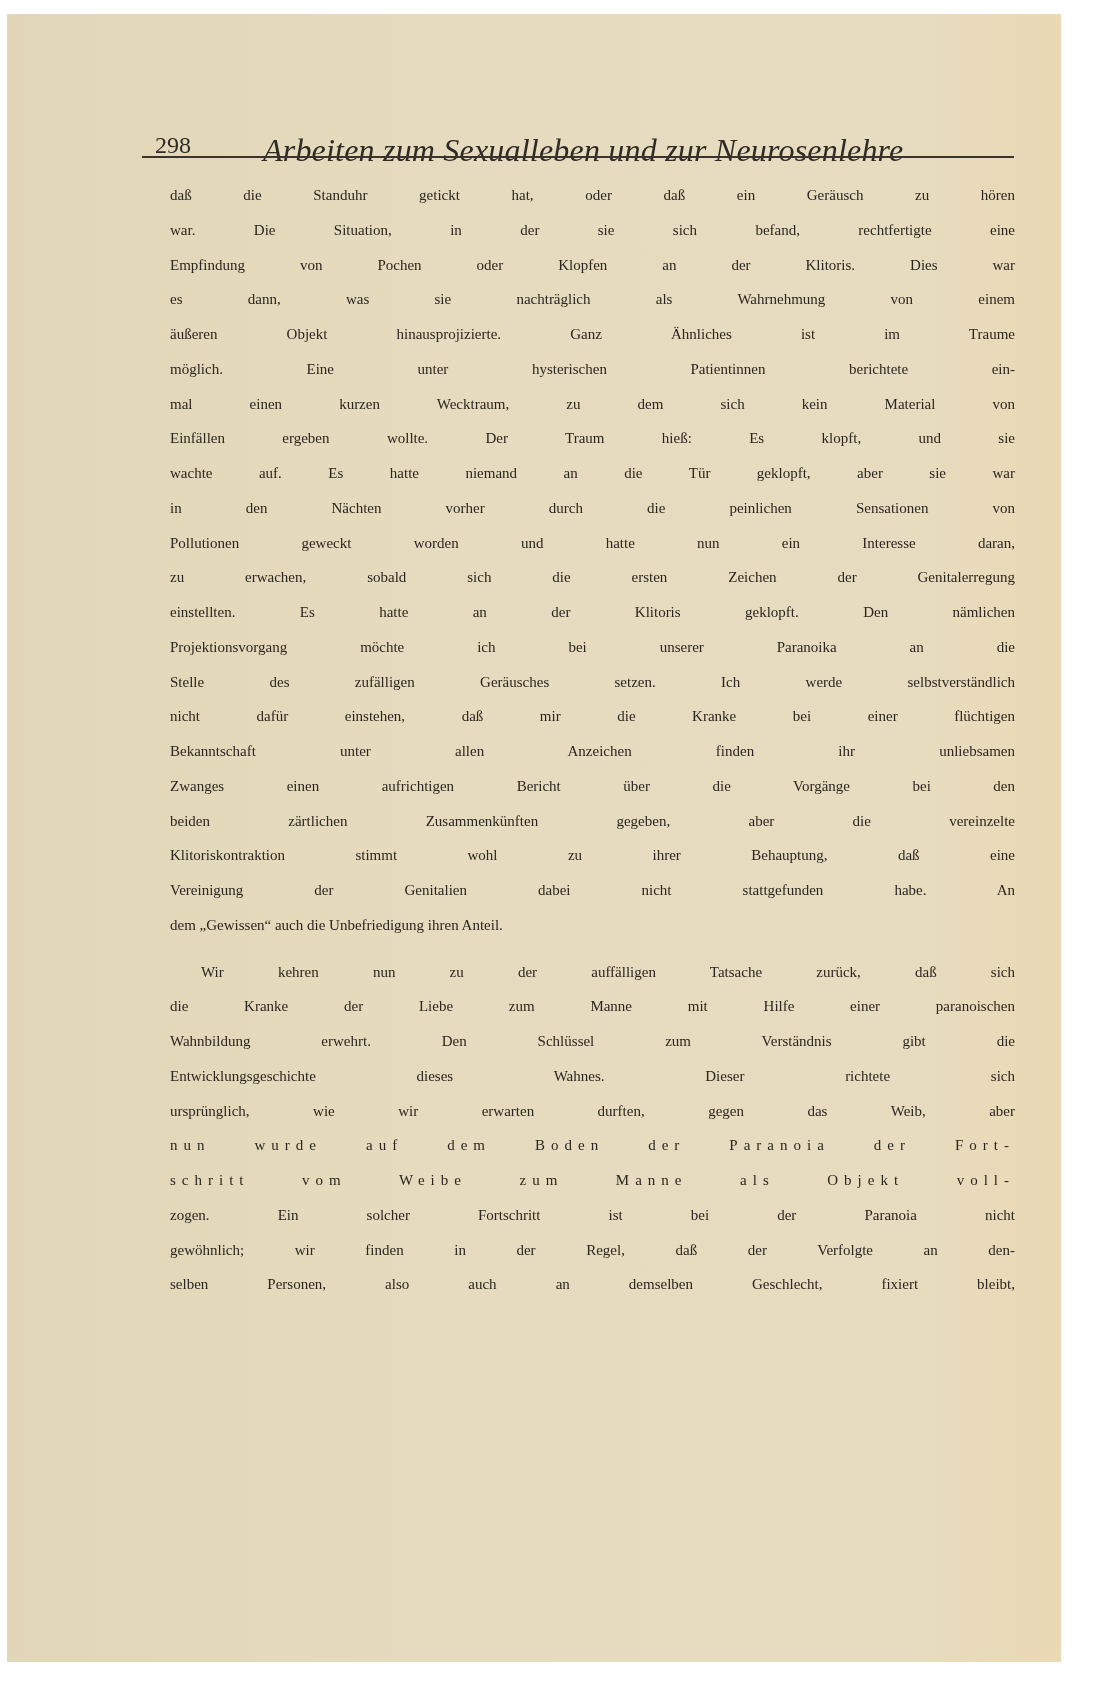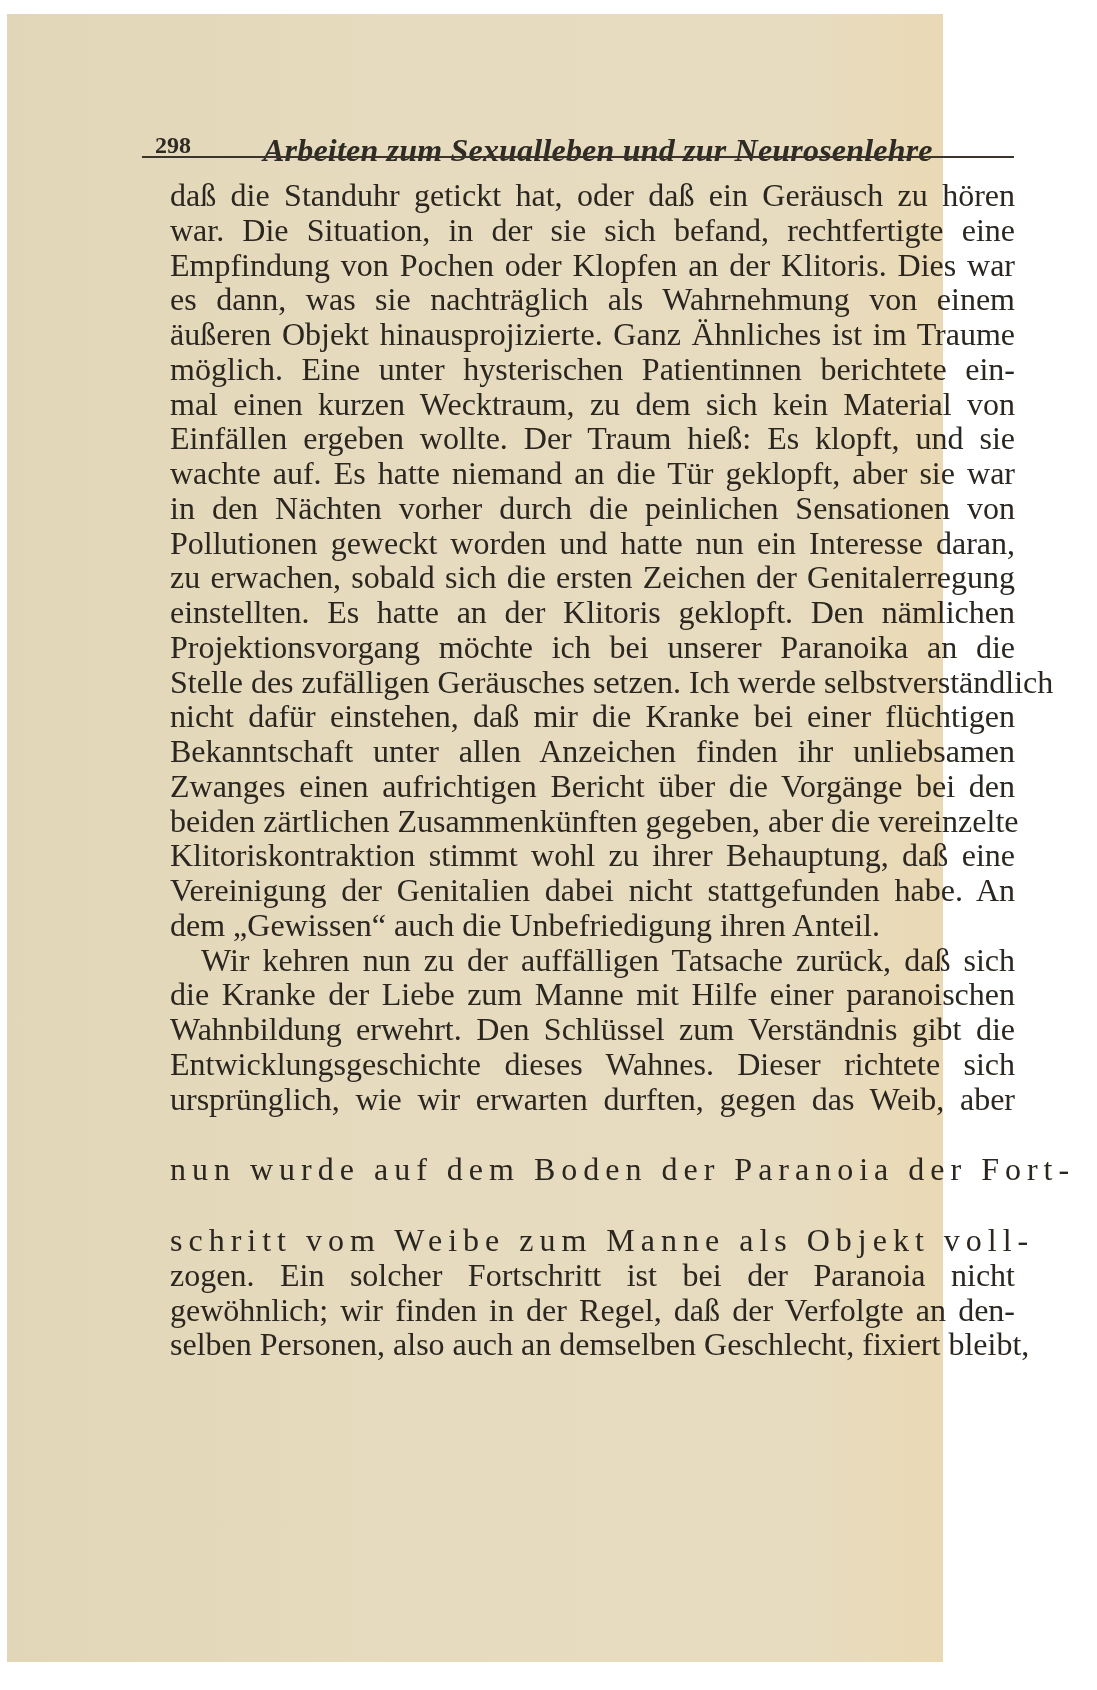--- a/index.html
+++ b/index.html
@@ -1,45 +1,44 @@
 <!DOCTYPE html>
 <html><head>
 <meta charset="utf-8">
 <style>
   html, body { margin: 0; padding: 0; background: #ffffff; }
   body { width: 1097px; height: 1690px; position: relative; overflow: hidden; }
   .page {
-    position: absolute; left: 7px; top: 14px; width: 936px; height: 1648px;
+    position: absolute; left: 7px; top: 14px; width: 1054px; height: 1648px;
     background: linear-gradient(90deg, #e2d6b8 0%, #e6dbbe 40%, #e7dcc0 85%, #ead9b4 100%);
-    font-weight: bold;
   }
   .header {
     position: absolute; left: 148px; top: 112px; width: 860px; height: 40px;
     font-family: "Liberation Serif", serif; color: #2e2a24;
   }
   .page-number {
     position: absolute; left: 0; top: 6px; font-size: 24px;
   }
   .running-title {
     position: absolute; left: 108px; top: 6px; font-size: 32px; font-style: italic; letter-spacing: 0.2px;
   }
   .rule {
     position: absolute; left: 142px; top: 156px; width: 872px; height: 2px; background: #3a342c;
   }
   .body-text {
     position: absolute; left: 170px; top: 178px; width: 845px;
-    font-family: "Liberation Serif", serif; font-size: 32px; color: #2b2620;
+    font-family: "Liberation Serif", serif; font-size: 15px; color: #2b2620;
   }
   .line {
     height: 34.75px; line-height: 34.75px; white-space: nowrap;
     text-align: justify; text-align-last: justify;
   }
   .line.last { text-align-last: left; }
-  .line.indent { padding-left: 31px; }
-  .line.spaced { letter-spacing: 6px; margin-top: 36px; }
+  .line.indent { padding-left: 31px; margin-top: 12px; }
+  .line.spaced { letter-spacing: 6px; }
 </style>
 </head>
 <body>
 
 <div class="page">
   <div class="header">
     <span class="page-number">298</span>
     <span class="running-title">Arbeiten zum Sexualleben und zur Neurosenlehre</span>
   </div>
 </div>

